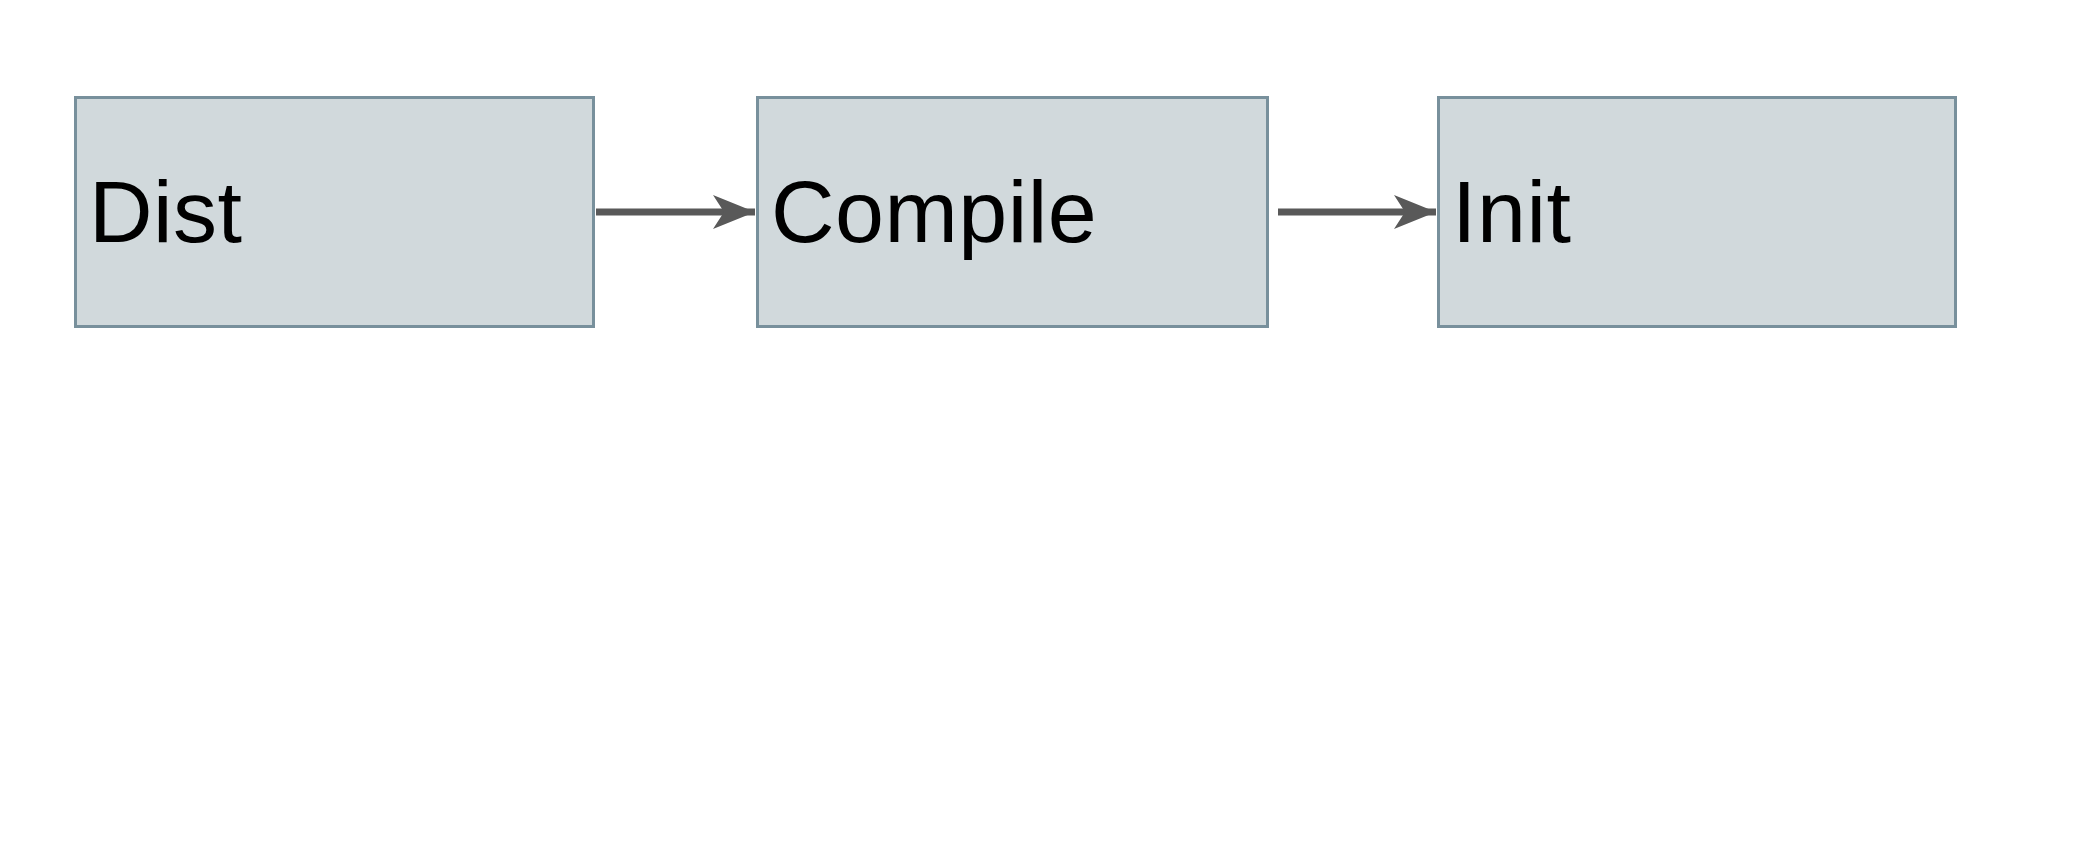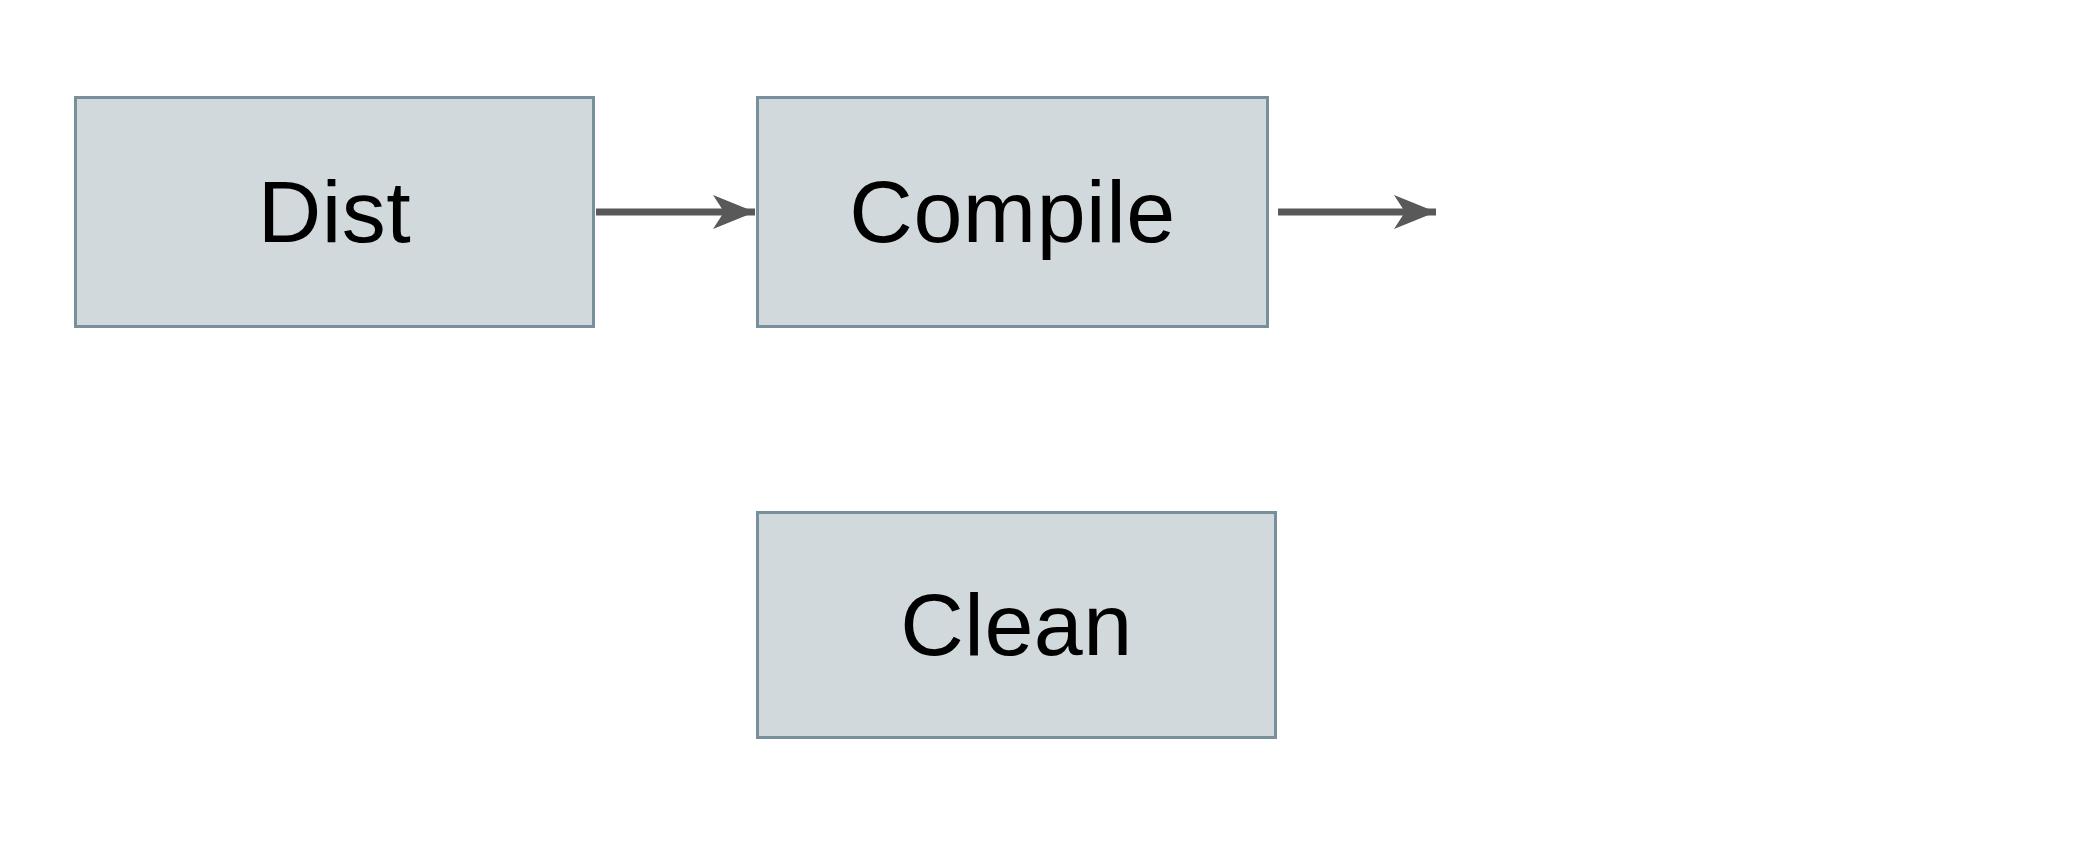--- a/index.html
+++ b/index.html
@@ -38,21 +38,21 @@
   }
   .arrowhead-shape {
     fill: var(--arrow-color);
   }
   .node {
     position: absolute;
     background: var(--node-fill);
     border: 3px solid var(--node-border);
     display: flex;
     align-items: center;
-    justify-content: center;
+    padding-left: 12px;
   }
   .node-label {
     color: var(--text-color);
     font-size: 88px;
     line-height: 1;
     white-space: nowrap;
     letter-spacing: 0.5px;
   }
 </style>
 </head>
@@ -71,18 +71,18 @@
   </svg>
 
   <div class="node" style="left:74px; top:96px; width:521px; height:232px;">
     <span class="node-label">Dist</span>
   </div>
 
   <div class="node" style="left:756px; top:96px; width:513px; height:232px;">
     <span class="node-label">Compile</span>
   </div>
 
+  <div class="node" style="left:1437px; top:96px; width:520px; height:232px;">
+    <span class="node-label">Init</span>
+  </div>
 
-  <div class="node" style="left:756px; top:511px; width:521px; height:228px;">
-    <span class="node-label">Clean</span>
-  </div>
 
 </div>
 
 </body></html>

